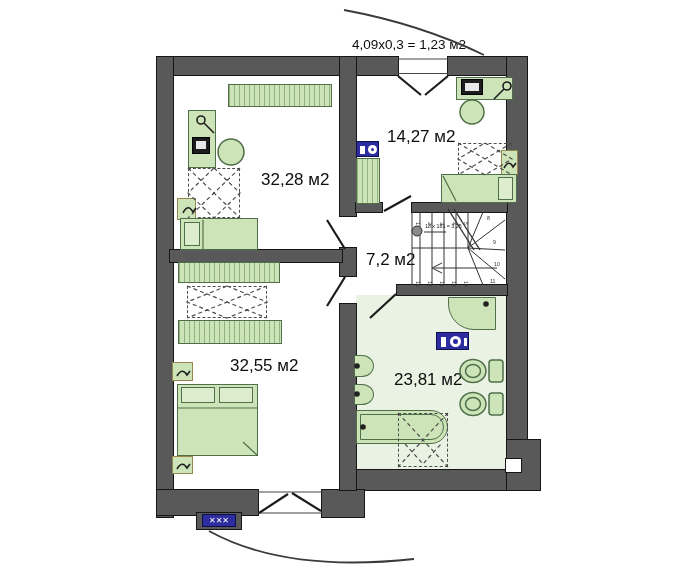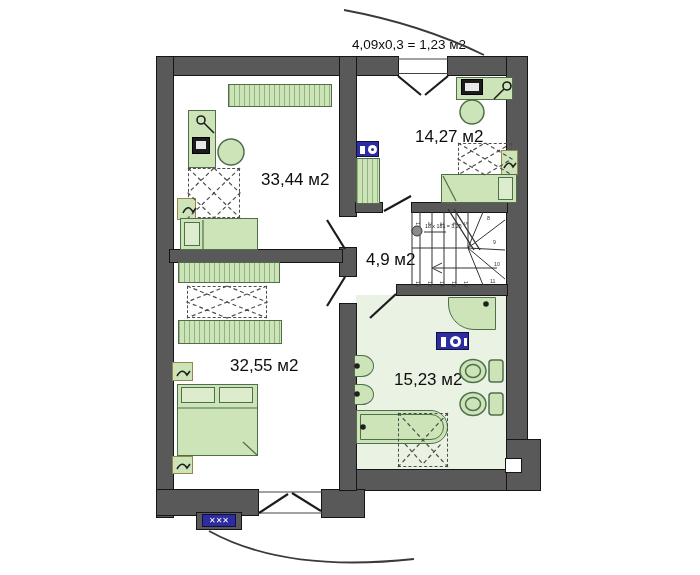--- a/index.html
+++ b/index.html
@@ -97,25 +97,25 @@
   </div>
   <div class="furn" style="left:354px;top:355px;width:20px;height:22px;border-radius:0 60% 60% 0 / 0 50% 50% 0;"></div>
   <div class="furn" style="left:354px;top:384px;width:20px;height:21px;border-radius:0 60% 60% 0 / 0 50% 50% 0;"></div>
   <div class="furn" style="left:356px;top:410px;width:92px;height:34px;border-radius:0 17px 17px 0;">
     <div style="position:absolute;inset:3px;border:1px solid var(--furnb,#4f6f4a);border-radius:0 13px 13px 0;"></div>
   </div>
   <div class="dashzone" style="left:398px;top:413px;width:50px;height:54px;"></div>
 
   <div class="blue radiator" style="left:202px;top:514px;width:34px;height:13px;">✕✕✕</div>
 
-  <div class="lbl room-lbl" style="left:261px;top:170px;">33,44 м2</div>
-  <div class="lbl room-lbl" style="left:387px;top:127px;margin-left:28px;">14,27 м2</div>
-  <div class="lbl room-lbl" style="left:366px;top:250px;">4,9 м2</div>
+  <div class="lbl room-lbl" style="left:261px;top:170px;">32,28 м2</div>
+  <div class="lbl room-lbl" style="left:387px;top:127px;">14,27 м2</div>
+  <div class="lbl room-lbl" style="left:366px;top:250px;">7,2 м2</div>
   <div class="lbl room-lbl" style="left:230px;top:356px;">32,55 м2</div>
-  <div class="lbl room-lbl" style="left:394px;top:370px;">15,23 м2</div>
+  <div class="lbl room-lbl" style="left:394px;top:370px;">23,81 м2</div>
   <div class="lbl dim-lbl" style="left:352px;top:37px;">4,09x0,3 = 1,23 м2</div>
 
   <svg class="ov" width="700" height="575" viewBox="0 0 700 575">
 
     <g stroke="#3a3a3a" stroke-width="1.8" fill="none">
       <path d="M344,10 Q420,24 484,55"></path>
       <path d="M209,531 Q285,573 414,559"></path>
     </g>
 
     <g stroke="#444" stroke-width="1">

